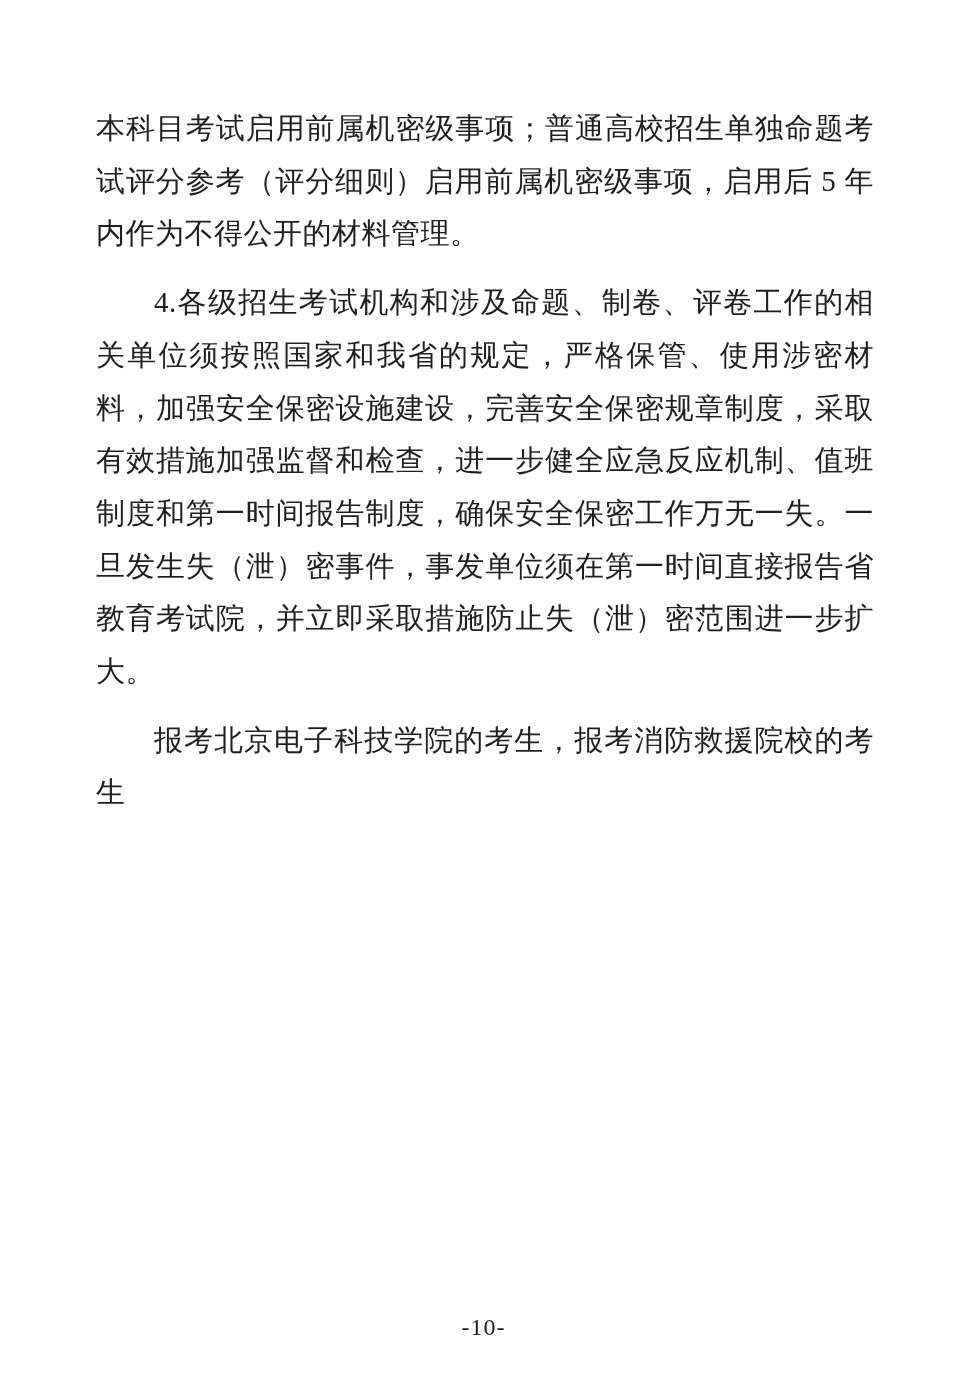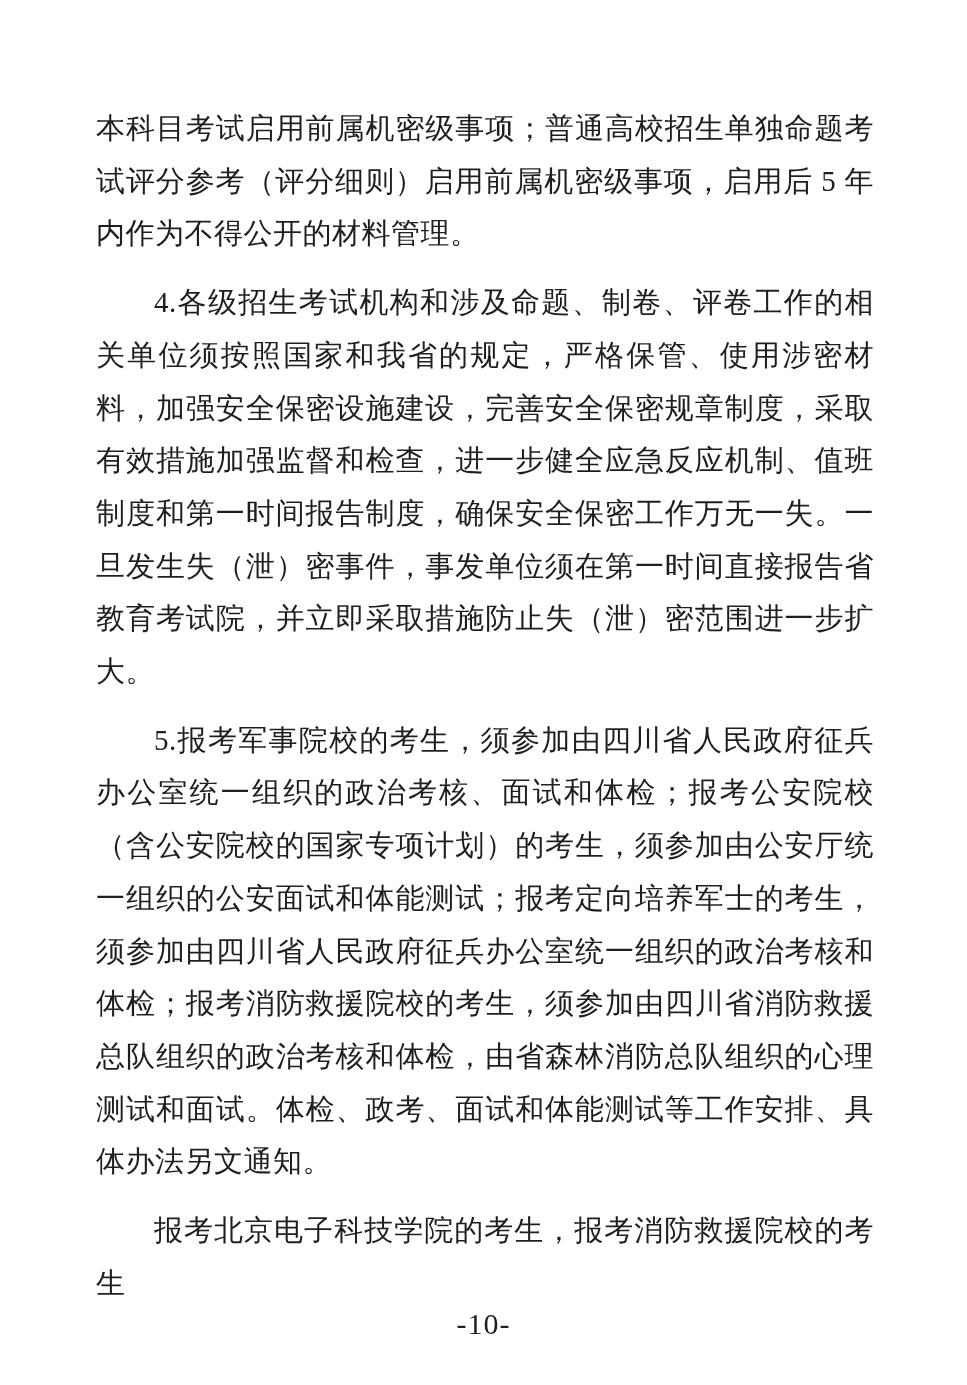--- a/index.html
+++ b/index.html
@@ -33,29 +33,28 @@
   }
   .para.indent {
     text-indent: 2em;
   }
   .page-number {
     position: absolute;
     left: 0;
     right: 0;
     bottom: 44px;
     text-align: center;
-    font-size: 30px;
+    font-size: 24px;
     letter-spacing: 1px;
     color: #1e1e1e;
   }
 </style>
 </head>
 <body>
 
 <div class="page">
   <div class="body-text">
     <p class="para">本科目考试启用前属机密级事项；普通高校招生单独命题考试评分参考（评分细则）启用前属机密级事项，启用后 5 年内作为不得公开的材料管理。</p>
     <p class="para indent">4.各级招生考试机构和涉及命题、制卷、评卷工作的相关单位须按照国家和我省的规定，严格保管、使用涉密材料，加强安全保密设施建设，完善安全保密规章制度，采取有效措施加强监督和检查，进一步健全应急反应机制、值班制度和第一时间报告制度，确保安全保密工作万无一失。一旦发生失（泄）密事件，事发单位须在第一时间直接报告省教育考试院，并立即采取措施防止失（泄）密范围进一步扩大。</p>
-    <p class="para indent">5.报考军事院校的考生，须参加由四川省人民政府征兵办公室统一组织的政治考核、面试和体检；报考公安院校（含公安院校的国家专项计划）的考生，须参加由公安厅统一组织的公安面试和体能测试；报考定向培养军士的考生，须参加由四川省人民政府征兵办公室统一组织的政治考核和体检；报考消防救援院校的考生，须参加由四川省消防救援总队组织的政治考核和体检，由省森林消防总队组织的心理测试和面试。体检、政考、面试和体能测试等工作安排、具体办法另文通知。</p>
     <p class="para indent">报考北京电子科技学院的考生，报考消防救援院校的考生</p>
   </div>
   <div class="page-number">-10-</div>
 </div>
 
 </body></html>

